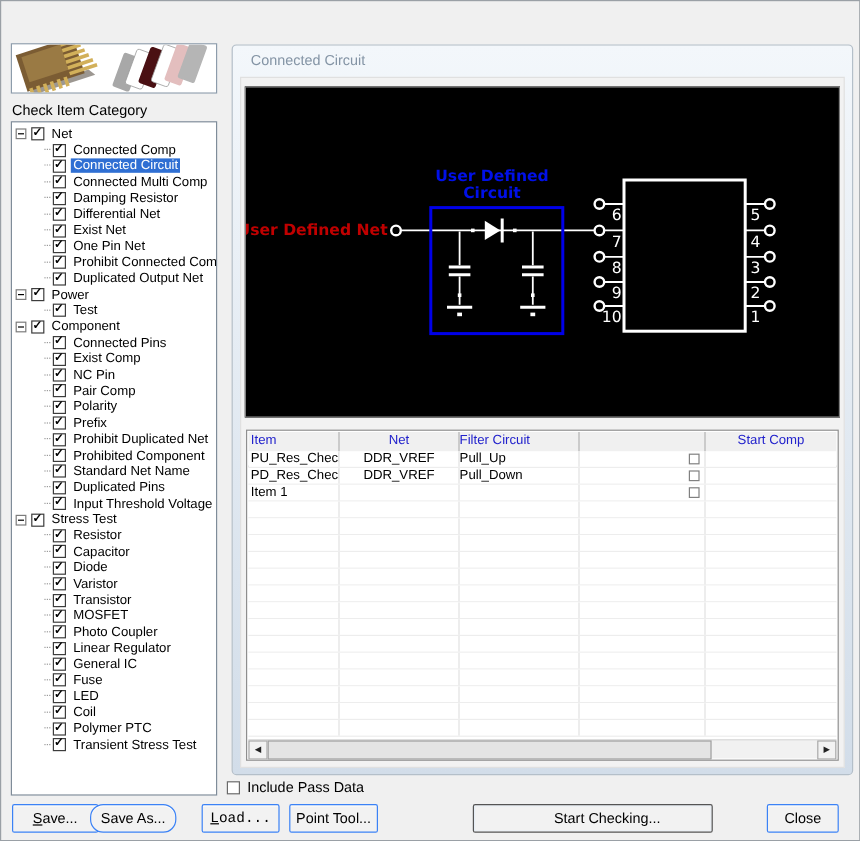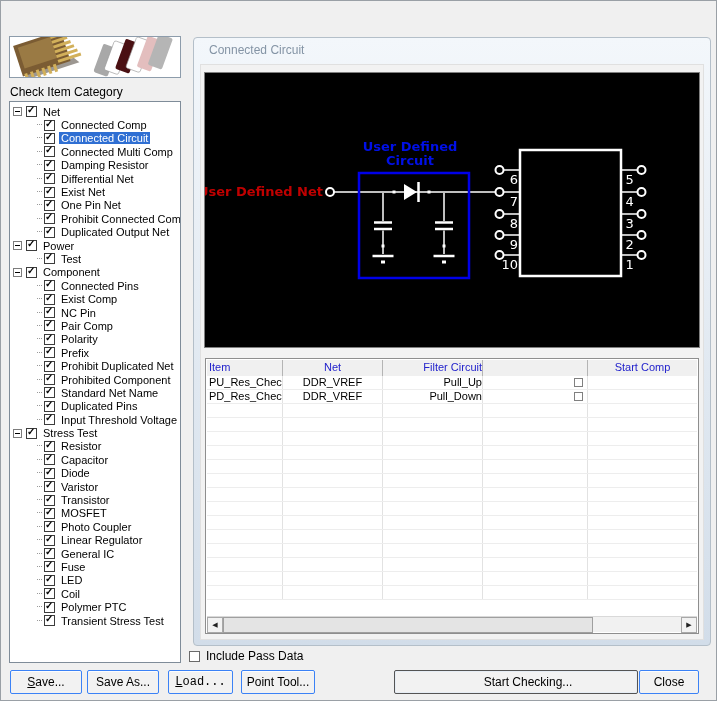--- a/index.html
+++ b/index.html
@@ -33,40 +33,40 @@
   .canvas{position:absolute;left:203px;top:71px;width:496px;height:276px;background:#000;border:1px solid #7f7f7f;box-sizing:border-box;}
   
   .tablebox{position:absolute;left:204px;top:357px;width:494px;height:276px;border:1px solid #8e8e8e;background:#fff;box-sizing:border-box;}
   .thead{position:absolute;left:1px;top:1px;width:490px;display:flex;height:29px;background:#f0f0f0;border-bottom:1px solid #9c9c9c;box-sizing:border-box;}
   .th{font-size:11px;color:#2222cc;text-align:center;line-height:15px;border-right:1px solid #b4b4b4;box-sizing:border-box;overflow:hidden;}
   .tbody{position:absolute;left:1px;top:17px;width:490px;}
   .tr{display:flex;height:14px;border-bottom:1px solid #ededed;box-sizing:border-box;background:#fff;}
   .td{font-size:11px;line-height:13px;border-right:1px solid #e2e2e2;box-sizing:border-box;overflow:hidden;white-space:nowrap;color:#000;}
   .c0{width:76px;padding-left:2px;text-align:left;}
   .c1{width:100px;text-align:center;}
-  .c2{width:100px;text-align:right;}
+  .c2{width:100px;text-align:left;}
   .c3{width:86px;text-align:center;margin-top:30px;}
   .c4{width:19px;display:flex;align-items:center;justify-content:center;padding:0;}
   .c5{width:109px;text-align:center;border-right:none;}
   .rowcb{width:9px;height:9px;border:1px solid #808080;background:#fff;box-sizing:border-box;}
   
   .hscroll{position:absolute;left:1px;bottom:1px;height:16px;width:490px;background:#f1f1f1;border-top:1px solid #d9d9d9;box-sizing:border-box;}
   .sb-btn{position:absolute;top:0;width:16px;height:16px;background:#f2f2f2;border:1px solid #a8a8a8;box-sizing:border-box;display:flex;align-items:center;justify-content:center;font-size:7px;color:#222;}
   .sb-left{left:0;} .sb-right{right:0;}
   .sb-thumb{position:absolute;left:16px;top:0;width:370px;height:16px;background:#e4e4e4;border:1px solid #9f9f9f;box-sizing:border-box;}
   
   .include{position:absolute;left:188px;top:648px;display:flex;align-items:center;font-size:12px;color:#000;}
   .cb2{width:11px;height:11px;border:1px solid #6a6a6a;background:#fff;box-sizing:border-box;margin-right:6px;flex:none;}
   
   .btn{position:absolute;top:669px;height:24px;font-size:12px;font-family:inherit;background:#f2f2f2;border:1px solid #3b82f6;border-radius:2px;box-sizing:border-box;text-align:center;line-height:21px;padding:0;color:#000;box-shadow:inset 0 1px 0 #fdfdfd;}
   #btn-save{left:9px;width:72px;}
-  #btn-saveas{left:86px;width:72px;}
+  #btn-saveas{left:74px;width:72px;border-radius:11px;}
   #btn-load{left:167px;width:65px;font-family:Liberation Mono, monospace;}
   #btn-point{left:240px;width:74px;}
-  #btn-start{left:393px;width:244px;border:1px solid #545454;box-shadow:inset 0 0 0 1px #e6edf5;padding-left:24px;}
+  #btn-start{left:393px;width:200px;border:1px solid #545454;box-shadow:inset 0 0 0 1px #e6edf5;padding-left:24px;}
   #btn-closebtn{left:638px;width:60px;}
 </style>
 </head>
 <body>
 
 <div class="window">
 
 
   <div class="banner">
     <svg width="170" height="40" viewBox="0 0 170 40">
@@ -481,20 +481,30 @@
           <div class="td c0">PD_Res_Check</div>
           <div class="td c1">DDR_VREF</div>
           <div class="td c2">Pull_Down</div>
           <div class="td c3">OR</div>
           <div class="td c4">
             <span class="rowcb"></span>
           </div>
           <div class="td c5"></div>
         </div>
         <div class="tr">
+          <div class="td c0">Item 1</div>
+          <div class="td c1"></div>
+          <div class="td c2"></div>
+          <div class="td c3">AND</div>
+          <div class="td c4">
+            <span class="rowcb"></span>
+          </div>
+          <div class="td c5"></div>
+        </div>
+        <div class="tr">
           <div class="td c0"></div>
           <div class="td c1"></div>
           <div class="td c2"></div>
           <div class="td c3"></div>
           <div class="td c4"></div>
           <div class="td c5"></div>
         </div>
         <div class="tr">
           <div class="td c0"></div>
           <div class="td c1"></div>

